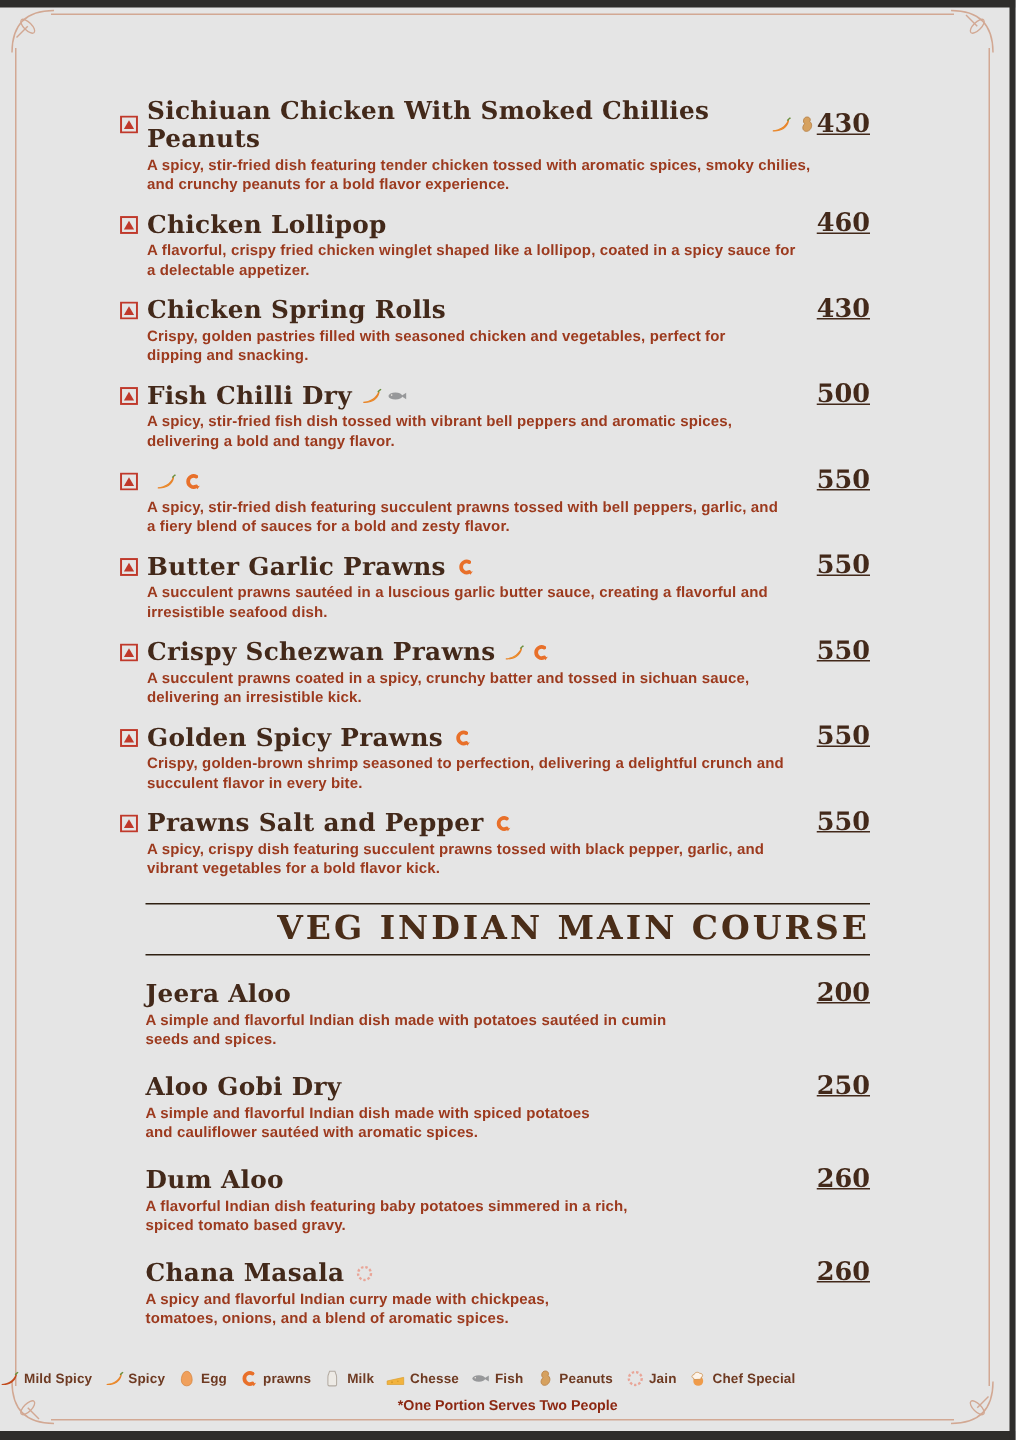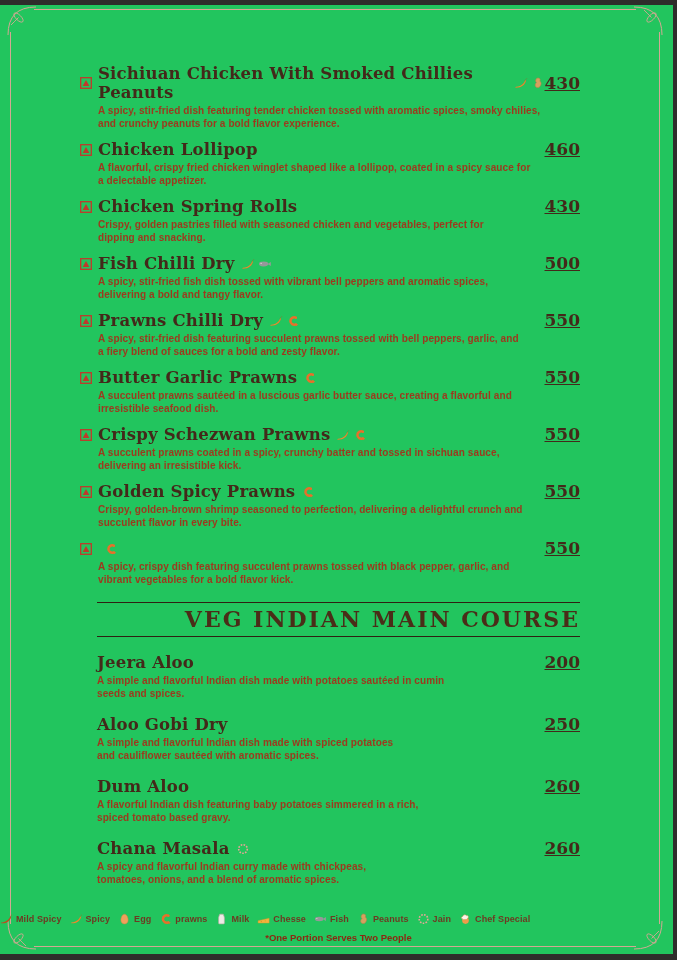--- a/index.html
+++ b/index.html
@@ -1,16 +1,16 @@
 <!DOCTYPE html>
 <html><head>
 <meta charset="utf-8">
 <style>
   html,body{margin:0;padding:0;background:#555;}
-  .page{position:relative;width:677px;height:960px;background:#22c55e;overflow:hidden;
+  .page{position:relative;width:677px;height:960px;background:#e5e5e5;overflow:hidden;
         font-family:"Liberation Sans",sans-serif;margin:0 auto;}
   .bar{position:absolute;background:#2e2d2b;z-index:5;}
   .bar-top{top:0;left:0;right:0;height:5px;}
   .bar-bottom{bottom:0;left:0;right:0;height:6px;}
   .bar-right{top:0;right:0;bottom:0;width:4px;}
   
   .fl{position:absolute;background:#d2a893;z-index:1;}
   .fl-left{left:10px;top:32px;bottom:36px;width:1px;}
   .fl-right{right:17px;top:32px;bottom:36px;width:1px;}
   .fl-top{top:9px;left:34px;right:41px;height:1px;}
@@ -181,21 +181,20 @@
   </div>
 
   <div class="item item-nv">
     <div class="head">
       <span class="marker">
               <svg viewBox="0 0 12 12">
                 <rect x="0.7" y="0.7" width="10.6" height="10.6" fill="none" stroke="#c0392b" stroke-width="1.3"></rect>
                 <path d="M6 3.1 L9.4 9 H2.6 Z" fill="#c0392b"></path>
               </svg>
             </span>
-      <span class="iname">Prawns Chilli Dry</span>
       <span class="tags">
               <span class="tagicon">
                 <svg viewBox="0 0 14 12">
                   <path d="M1.2 9.9 C5.6 9.7 9.4 7.4 11.1 3.4 C11.4 2.6 12.3 2.9 12 3.8 C10.8 8.7 6.2 11 1.2 10.6 Z" fill="#e8832a"></path>
                   <path d="M1.4 9.9 C5 10.2 8.6 9 10.6 6.2 C8.6 8.8 5 9.8 1.4 9.9 Z" fill="#f3b13c"></path>
                   <path d="M11 3.5 C11.5 2.3 12.4 2.2 12.9 1.4" stroke="#6a8f3c" stroke-width="1" fill="none"></path>
                 </svg>
               </span>
               <span class="tagicon">
                 <svg viewBox="0 0 12 12">
@@ -291,20 +290,21 @@
   </div>
 
   <div class="item item-nv">
     <div class="head">
       <span class="marker">
               <svg viewBox="0 0 12 12">
                 <rect x="0.7" y="0.7" width="10.6" height="10.6" fill="none" stroke="#c0392b" stroke-width="1.3"></rect>
                 <path d="M6 3.1 L9.4 9 H2.6 Z" fill="#c0392b"></path>
               </svg>
             </span>
+      <span class="iname">Prawns Salt and Pepper</span>
       <span class="tags">
               <span class="tagicon">
                 <svg viewBox="0 0 12 12">
                   <path d="M8.8 2.7 A3.7 3.7 0 1 0 8.8 9.3" fill="none" stroke="#e8702a" stroke-width="2.5" stroke-linecap="round"></path>
                   <path d="M8.6 9.5 L11.2 8.9 L9.6 11.2 Z" fill="#e8702a"></path>
                   <circle cx="9" cy="2.7" r="1" fill="#e8702a"></circle>
                 </svg>
               </span>
             </span>
       <span class="price">550</span>

